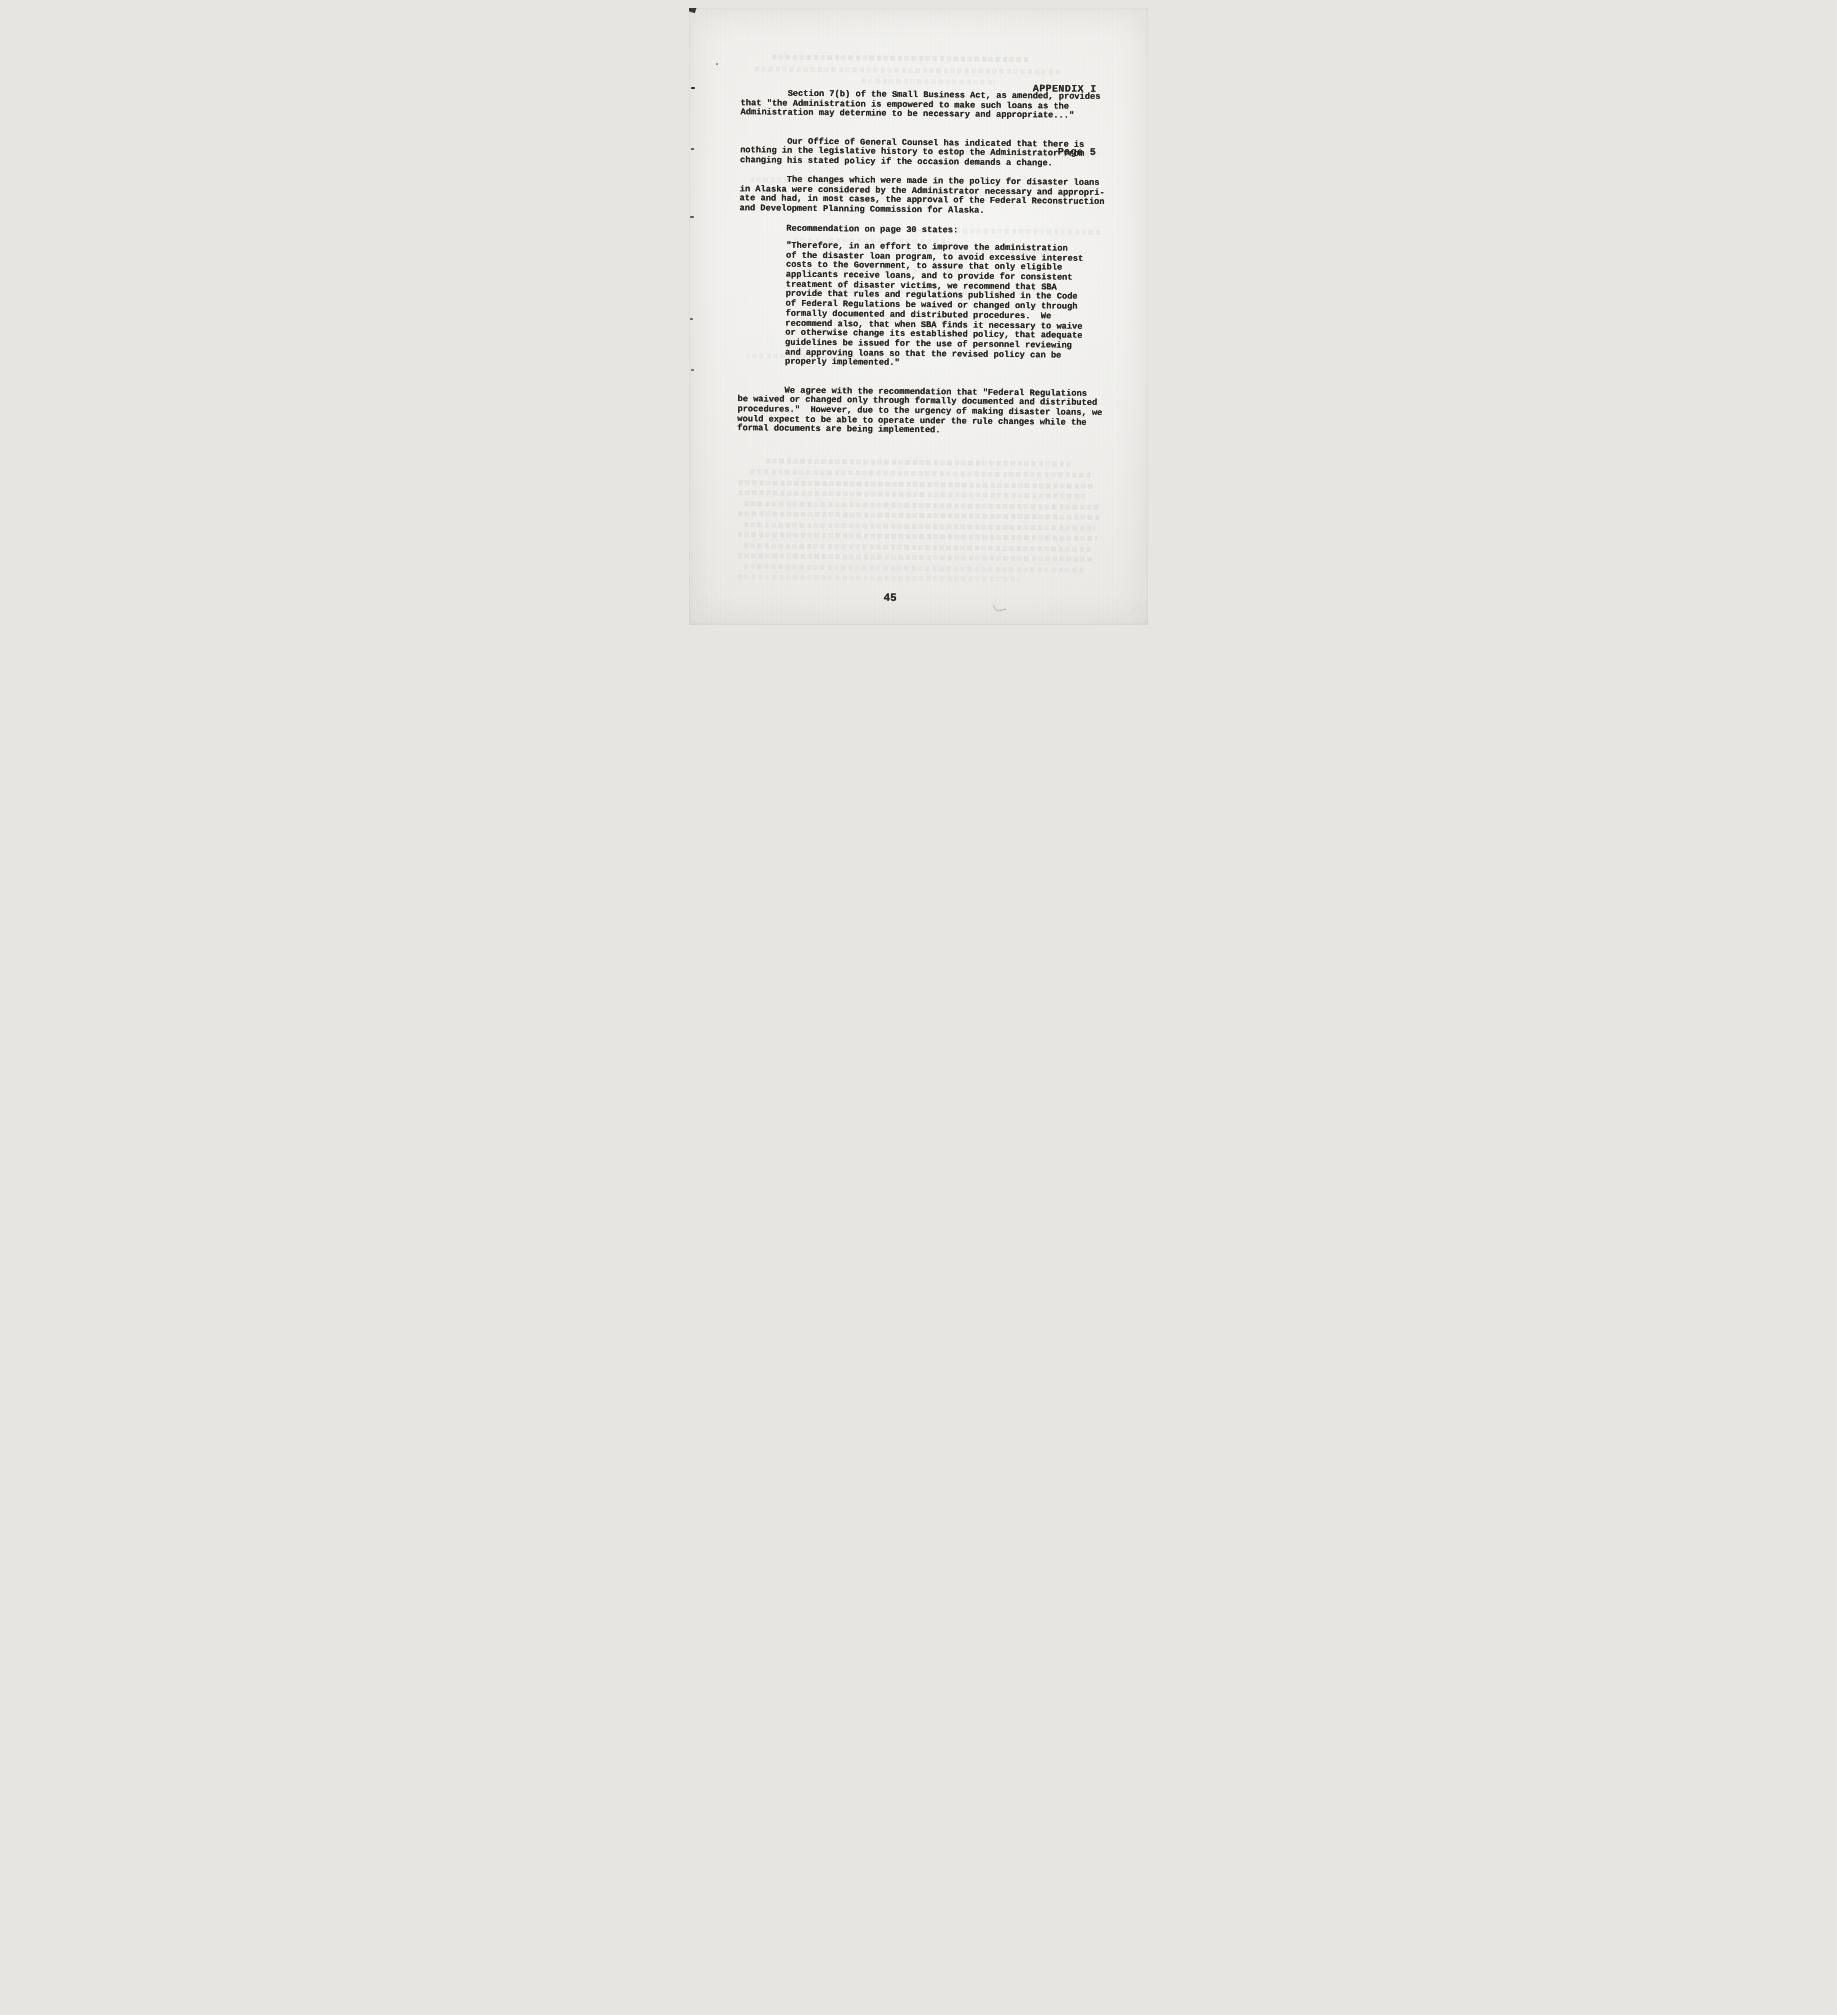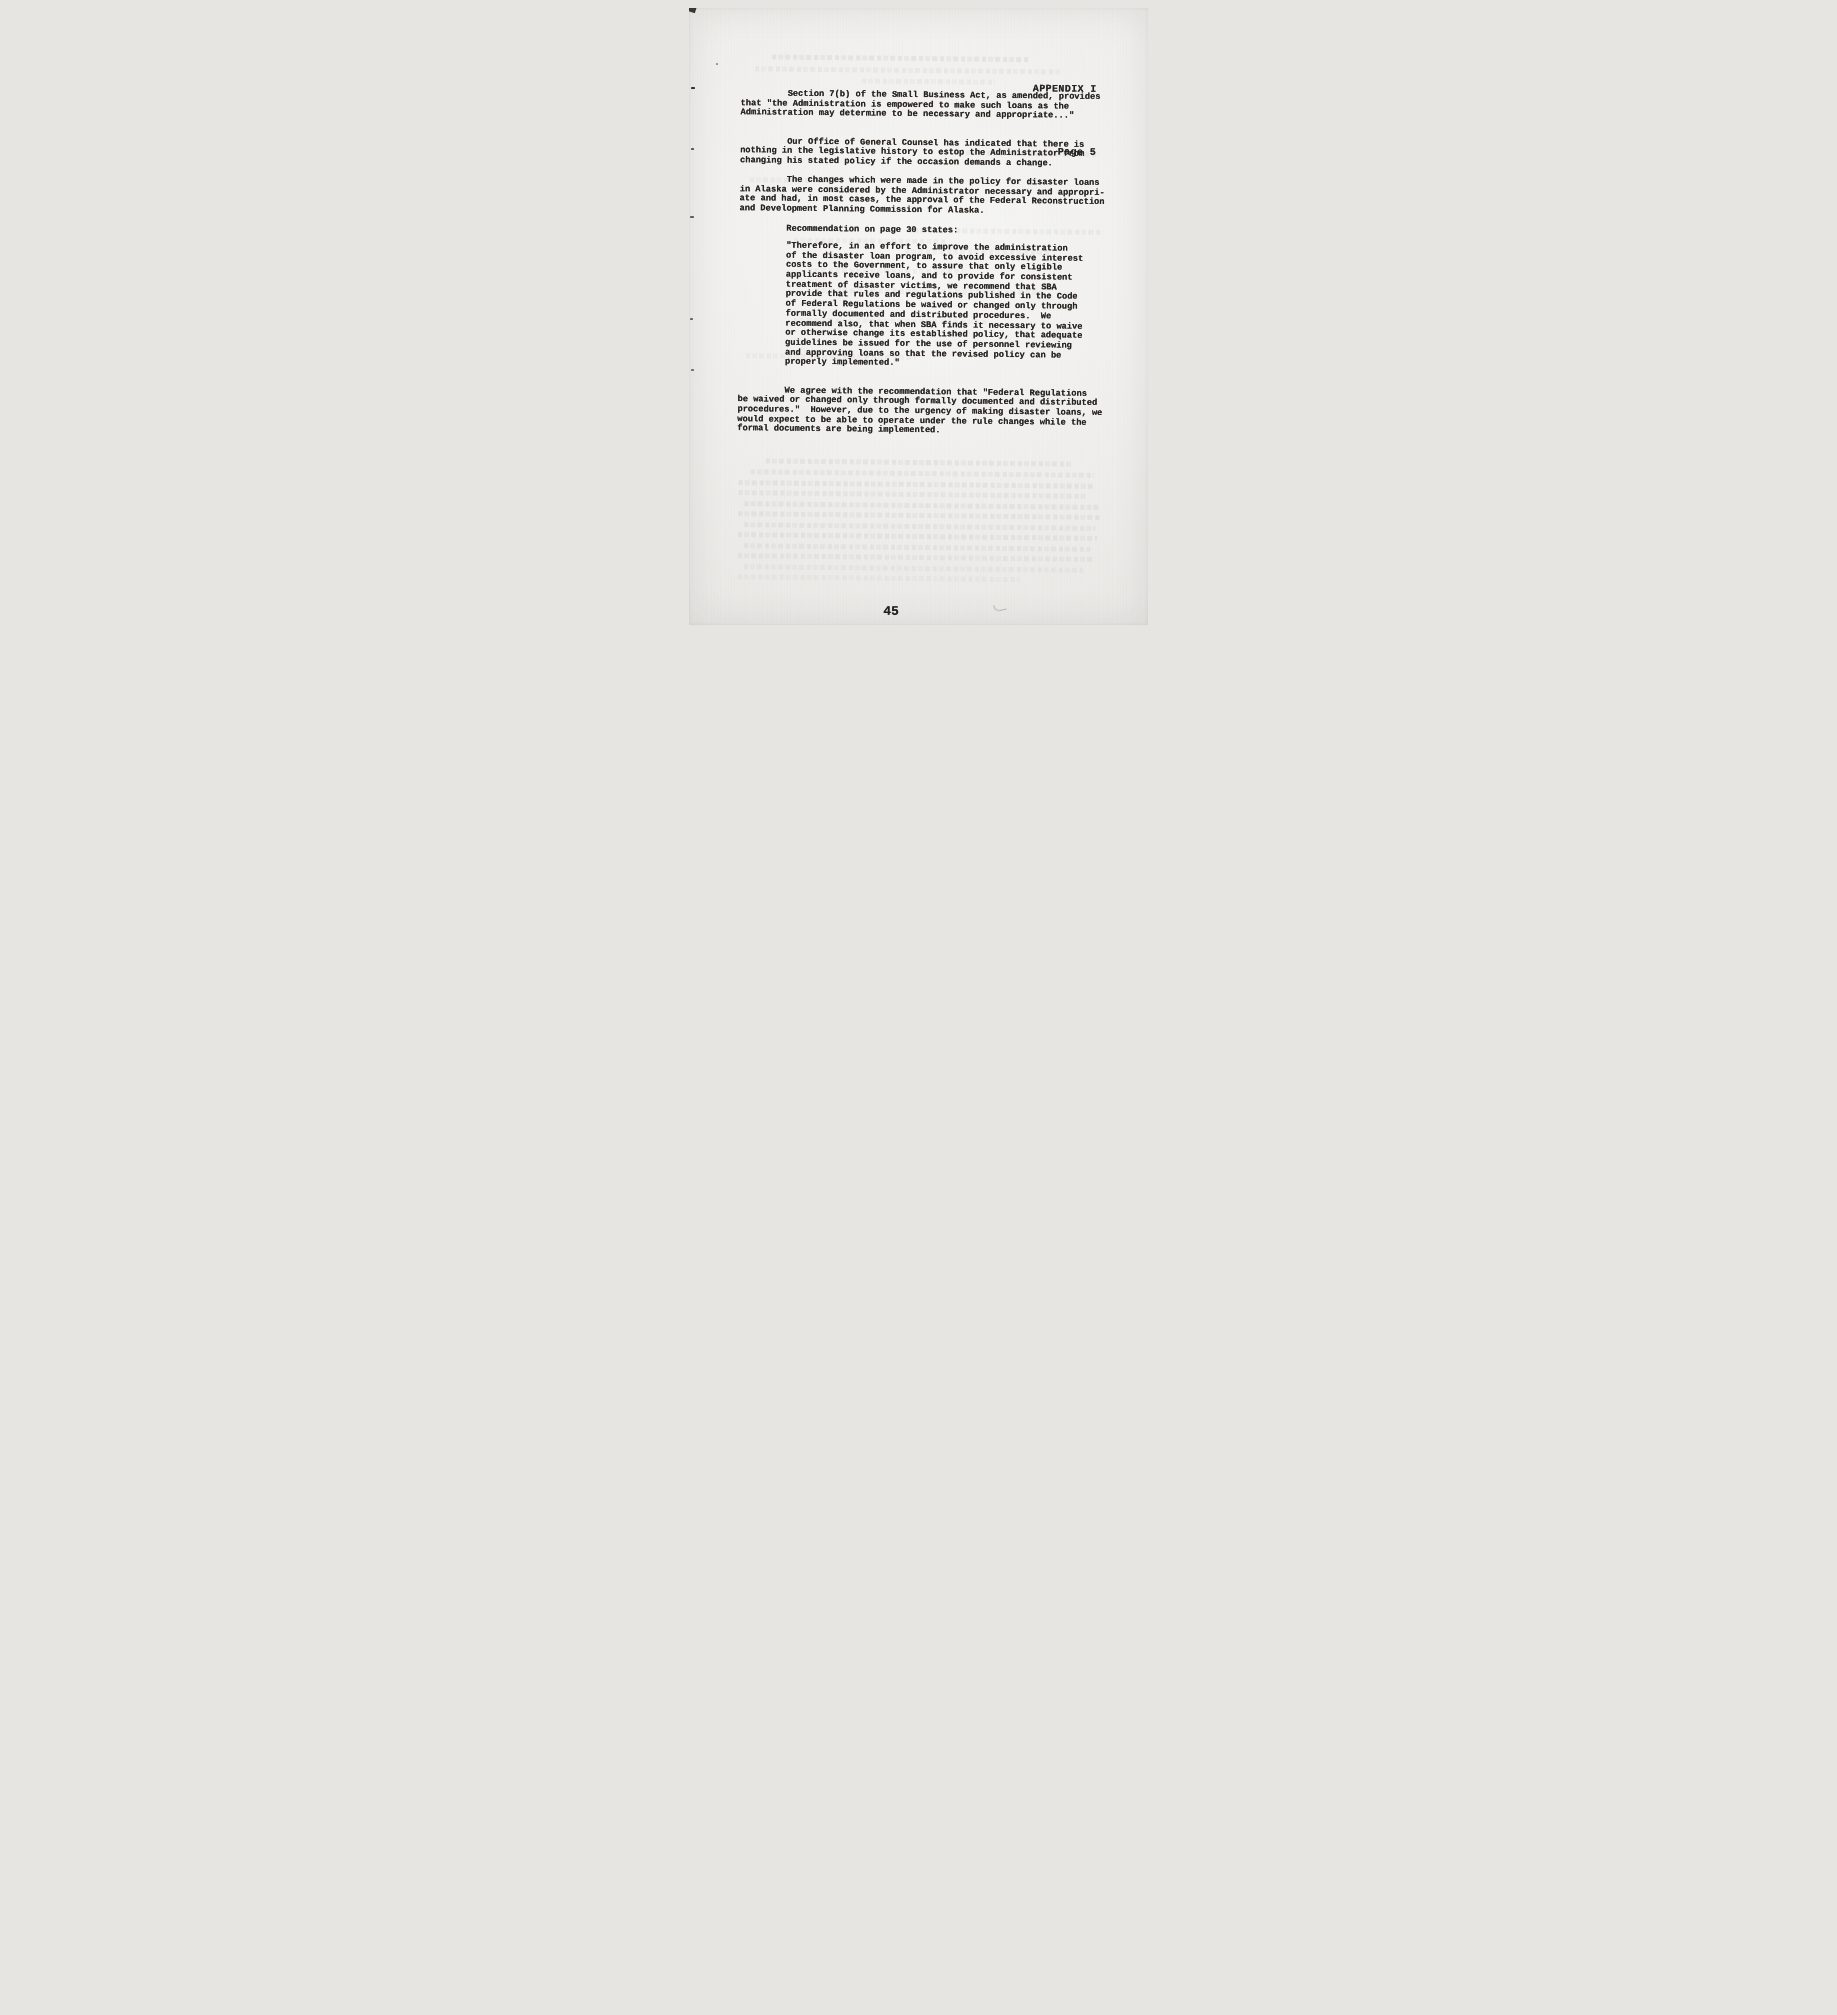--- a/index.html
+++ b/index.html
@@ -54,23 +54,23 @@
     margin: 0;
     white-space: pre-wrap;
   }
   .p2 { margin-top: 18.5px; }
   .p3 { margin-top: 9.3px; }
   .rec { margin-top: 9.7px; }
   .bq  { margin-top: 7.7px; margin-left: 47px; }
   .p5  { margin-top: 18.5px; }
   .pageno {
     position: absolute;
-    top: 596px;
+    top: 584px;
     left: 200px;
-    font-size: 13px;
+    font-size: 11px;
   }
   
   .ghost {
     position: absolute;
     height: 5.2px;
     border-radius: 0.8px;
     background: repeating-linear-gradient(90deg,
       rgba(95,93,96,0.16) 0 3.6px,  rgba(95,93,96,0)   3.6px 6px,
       rgba(95,93,96,0.12) 6px 11px, rgba(95,93,96,0) 11px 13.3px,
       rgba(95,93,96,0.15) 13.3px 17.7px, rgba(95,93,96,0) 17.7px 21px);

